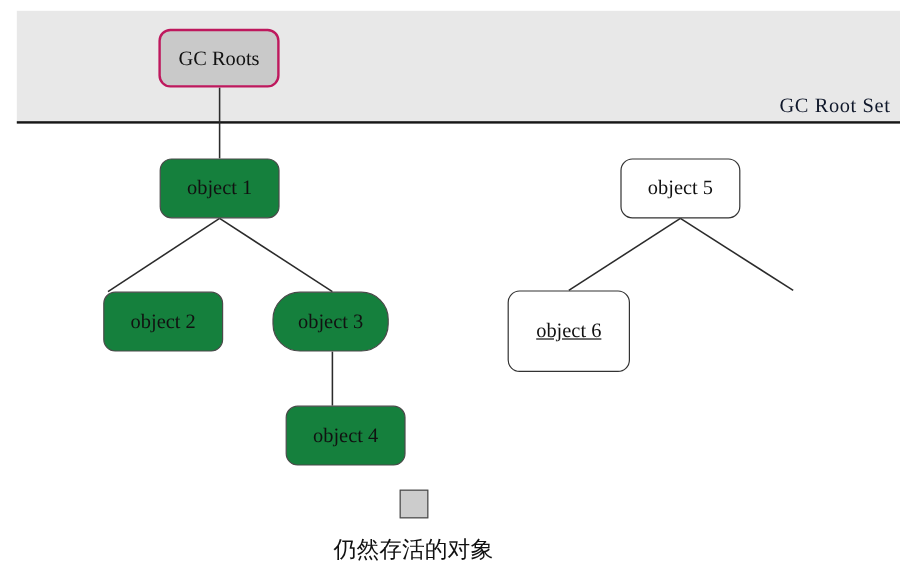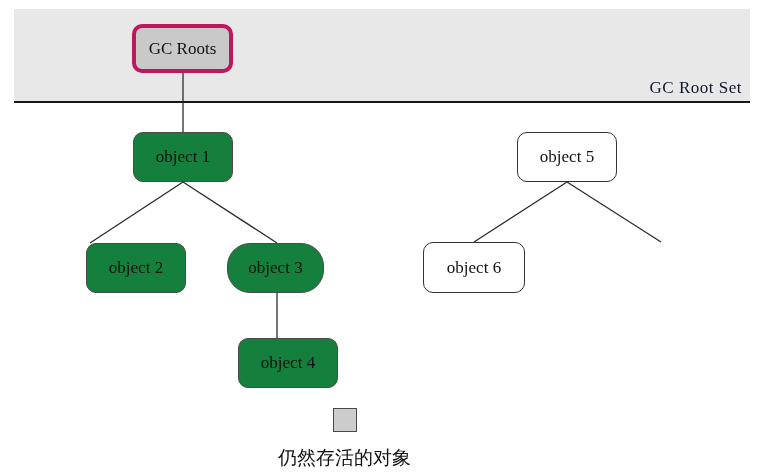--- a/index.html
+++ b/index.html
@@ -35,30 +35,30 @@
   svg.edges line{stroke:#2b2b2b;stroke-width:1.3;}
   
   .node{
     position:absolute;
     width:100px;height:50px;
     border-radius:10px;
     display:flex;align-items:center;justify-content:center;
     font-size:17px;
     box-sizing:border-box;
   }
-  .node.root{background:#c9c9c9;border:4px solid #be185d;}
+  .node.root{background:#c9c9c9;border:2px solid #be185d;}
   .node.alive{background:#15803d;border:1.5px solid #4a4a4a;}
   .node.dead{background:#ffffff;border:1.5px solid #333333;}
   #n-root{left:132px;top:24px;width:101px;height:49px;}
   #n1{left:133px;top:132px;}
   #n2{left:40px; top:243px;margin-left:46px;}
   #n3{left:227px;top:243px;width:97px;border-radius:23px;}
   #n4{left:238px;top:338px;}
   #n5{left:517px;top:132px;}
-  #n6{left:423px;top:242px;width:102px;height:51px;}
+  #n6{left:423px;top:242px;width:102px;height:68px;text-decoration:underline;}
   #n7{left:610px;top:242px;width:102px;height:51px;}
   
   .legend{
     position:absolute;
     left:278px;top:408px;
     display:flex;flex-direction:column;gap:4px;
   }
   .legend-row{display:flex;align-items:center;gap:13px;flex-direction:column;}
   .swatch{
     width:24px;height:24px;

